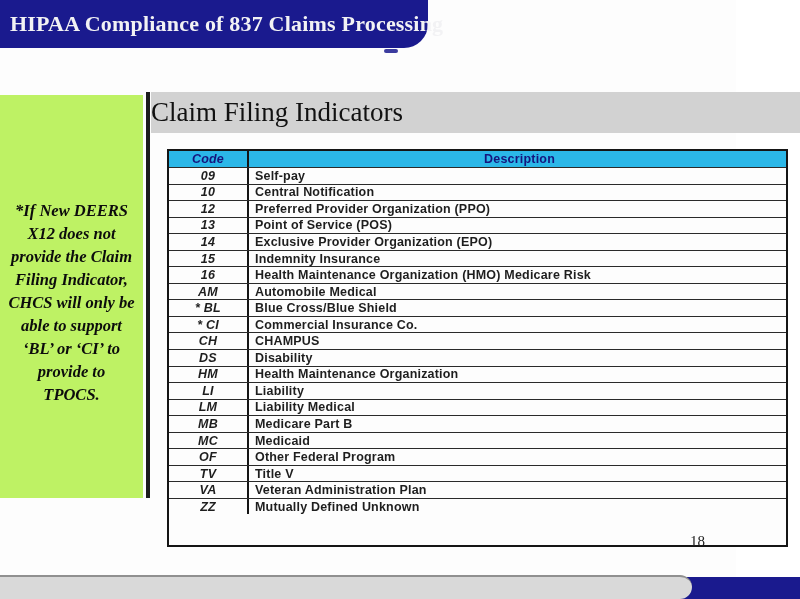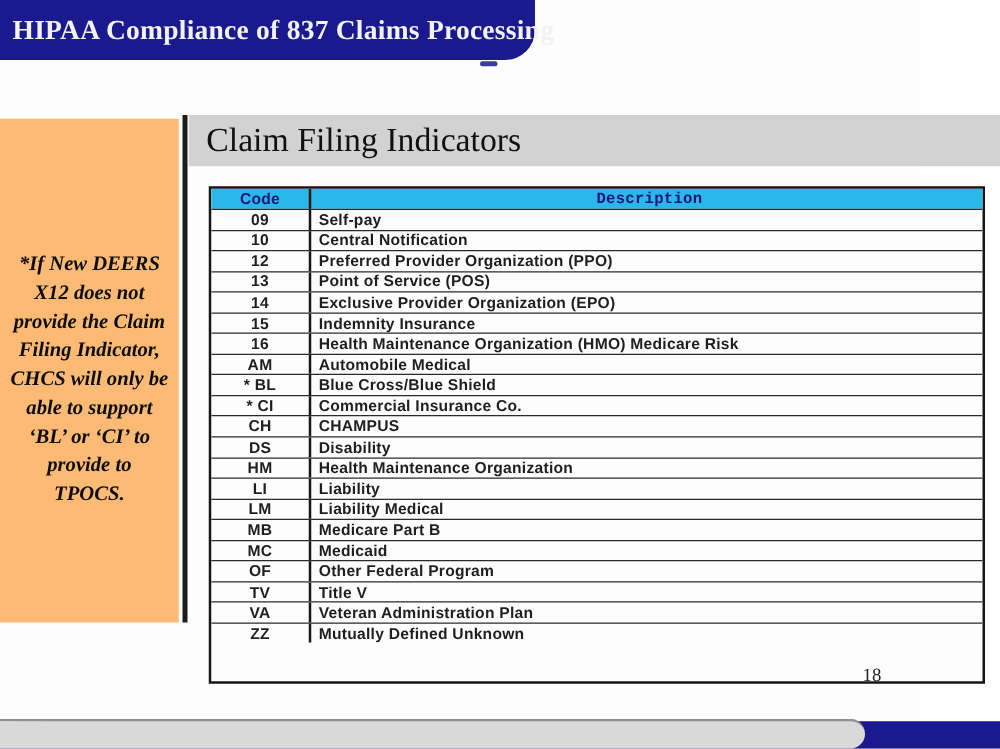--- a/index.html
+++ b/index.html
@@ -34,32 +34,32 @@
   
   .title-bar {
     position: absolute; left: 151px; top: 92px; width: 649px; height: 41px;
     background: #d2d2d2;
     display: flex; align-items: center;
   }
   .title-bar-text {
     font-family: "Liberation Serif", serif;
     color: #111;
     font-size: 27px;
-    padding-left: 14px;
+    padding-left: 0;
     white-space: nowrap;
   }
   .v-rule {
     position: absolute; left: 146px; top: 92px; width: 4px; height: 406px;
     background: #1c1c1c;
   }
 
   
   .sidebar {
     position: absolute; left: 0; top: 95px; width: 143px; height: 403px;
-    background: #fdba74;
+    background: #bef264;
   }
   .sidebar-note {
     margin-top: 104px;
     font-family: "Liberation Serif", serif;
     font-weight: bold;
     font-style: italic;
     font-size: 16.5px;
     line-height: 23px;
     color: #0c0c0c;
     text-align: center;
@@ -75,24 +75,24 @@
     overflow: hidden;
   }
   .trow { display: flex; height: 16.55px; border-top: 1.5px solid #2a2a2a; }
   .trow.thead { height: 16px; border-top: none; background: #2bb7e8; }
   .cell {
     display: flex; align-items: center;
     font-size: 12.5px; font-weight: bold; color: #1e1e1e;
     letter-spacing: 0.2px;
     overflow: hidden; white-space: nowrap;
   }
-  .cell.code { width: 78px; justify-content: center; }
+  .cell.code { width: 78px; justify-content: center; font-style: italic; }
   .cell.desc { flex: 1; border-left: 2px solid #151515; padding-left: 6px; }
   .thead .cell { color: #15157e; }
-  .thead .cell.desc { justify-content: center; padding-left: 4px; font-family: Liberation Mono, monospace; }
+  .thead .cell.desc { justify-content: center; padding-left: 4px; }
 
   
   .page-number {
     position: absolute; right: 31px; top: 533px;
     font-family: "Liberation Serif", serif;
     font-size: 15px; color: #222;
   }
 
   
   .footer-blue {

